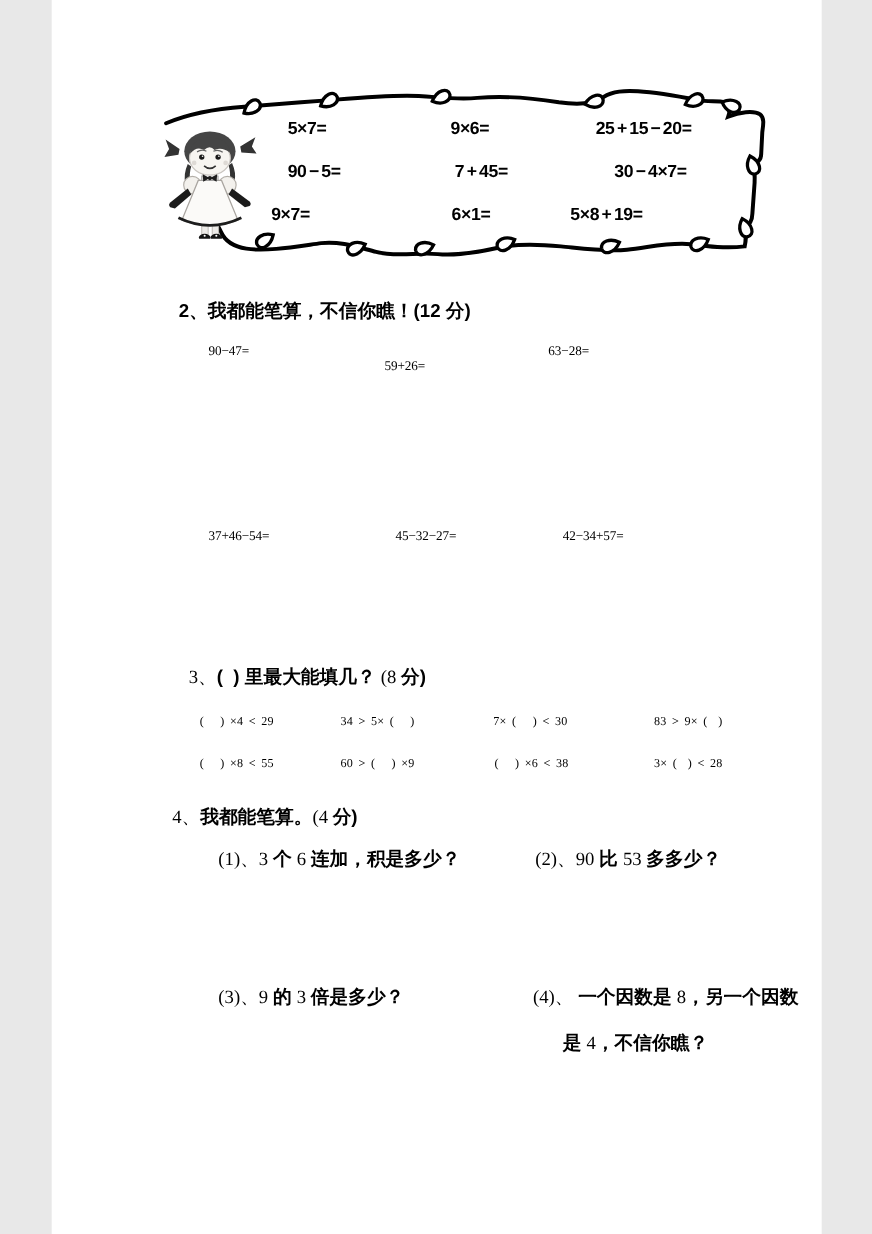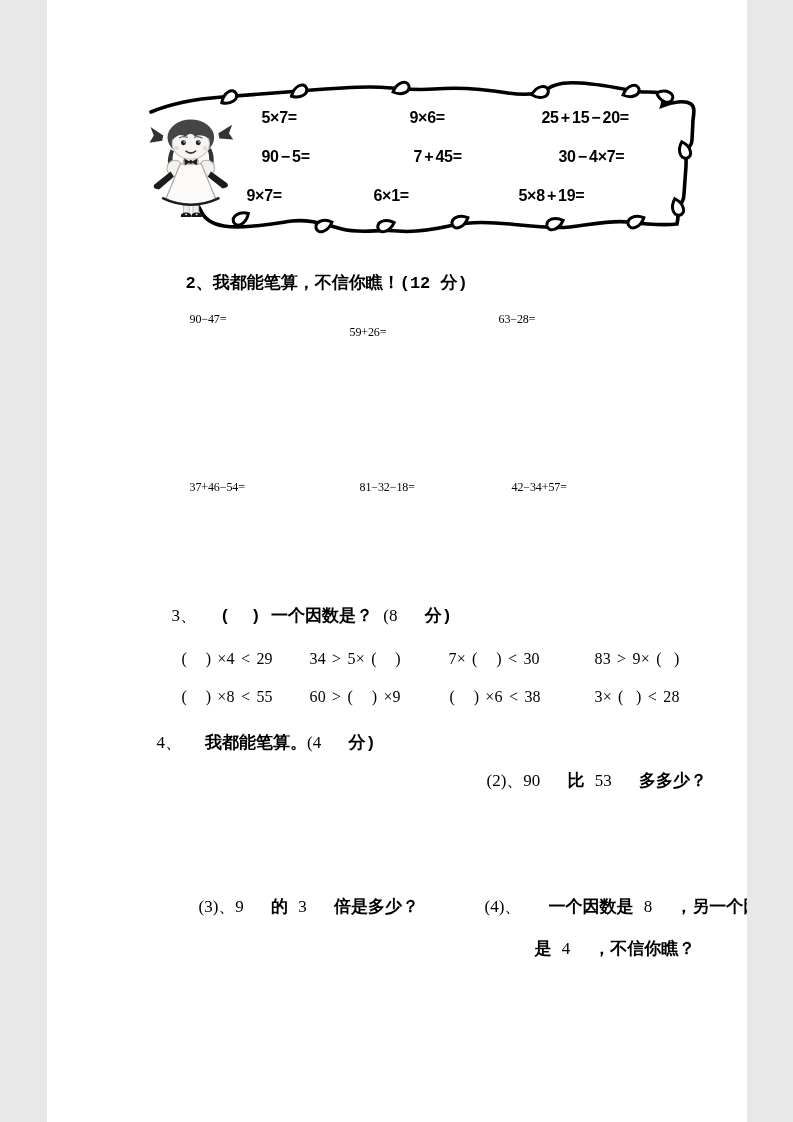--- a/index.html
+++ b/index.html
@@ -8,24 +8,24 @@
     background:#ffffff;overflow:hidden;color:#000;
     font-family:"Liberation Sans",sans-serif;
   }
   .t{position:absolute;white-space:pre;line-height:1.15;}
   
   .bp{font-family:"Liberation Sans",sans-serif;font-weight:bold;font-size:16px;
       letter-spacing:-0.3px;word-spacing:-2px;}
   
   .math{font-family:"Liberation Serif",serif;font-size:12px;letter-spacing:-0.1px;}
   
-  .mathw{font-family:"Liberation Serif",serif;font-size:16px;word-spacing:2px;letter-spacing:0.2px;}
+  .mathw{font-family:"Liberation Serif",serif;font-size:11px;word-spacing:2px;letter-spacing:0.2px;}
   .hd{font-size:17px;}
   .it{font-size:17px;}
-  .seg-cjk{font-family:Liberation Mono, monospace;font-weight:bold;margin-left:23px;}
+  .seg-cjk{font-family:Liberation Sans, sans-serif;font-weight:bold;}
   .seg-num{font-family:"Liberation Serif",serif;font-weight:normal;}
   svg.abs{position:absolute;}
 </style>
 </head>
 <body>
 
 <div class="page">
 
   <svg class="abs" style="left:95px;top:68px" width="585" height="190" viewBox="0 0 585 190">
     <defs>
@@ -114,40 +114,41 @@
     <circle cx="52.5" cy="97.5" r="0.9" fill="#fff"></circle>
   </svg>
 
   <span class="t bp" style="left:215px;top:109px">5×7=</span>
   <span class="t bp" style="left:363px;top:109px">9×6=</span>
   <span class="t bp" style="left:495px;top:109px">25 + 15 − 20=</span>
   <span class="t bp" style="left:215px;top:148px">90 − 5=</span>
   <span class="t bp" style="left:367px;top:148px">7 + 45=</span>
   <span class="t bp" style="left:512px;top:148px">30 − 4×7=</span>
   <span class="t bp" style="left:200px;top:187px">9×7=</span>
-  <span class="t bp" style="left:327px;top:187px">6×1=</span>
+  <span class="t bp" style="left:364px;top:187px">6×1=</span>
   <span class="t bp" style="left:472px;top:187px">5×8 + 19=</span>
 
   <div class="t hd" style="left:116px;top:273px"><span class="seg-cjk">2、我都能笔算，不信你瞧！(12 分)</span></div>
   <span class="t math" style="left:143px;top:313px">90−47=</span>
   <span class="t math" style="left:303px;top:326px">59+26=</span>
   <span class="t math" style="left:452px;top:313px">63−28=</span>
   <span class="t math" style="left:143px;top:481px">37+46−54=</span>
-  <span class="t math" style="left:313px;top:481px">81−32−18=</span>
+  <span class="t math" style="left:313px;top:481px">45−32−27=</span>
   <span class="t math" style="left:465px;top:481px">42−34+57=</span>
 
-  <div class="t hd" style="left:125px;top:606px"><span class="seg-num">3、</span><span class="seg-cjk">(  ) 一个因数是？ </span><span class="seg-num">(8 </span><span class="seg-cjk">分)</span></div>
+  <div class="t hd" style="left:125px;top:606px"><span class="seg-num">3、</span><span class="seg-cjk">(  ) 里最大能填几？ </span><span class="seg-num">(8 </span><span class="seg-cjk">分)</span></div>
   <span class="t mathw" style="left:135px;top:650px">(   ) ×4 &lt; 29</span>
   <span class="t mathw" style="left:263px;top:650px">34 &gt; 5× (   )</span>
   <span class="t mathw" style="left:402px;top:650px">7× (   ) &lt; 30</span>
   <span class="t mathw" style="left:548px;top:650px">83 &gt; 9× (  )</span>
   <span class="t mathw" style="left:135px;top:688px">(   ) ×8 &lt; 55</span>
   <span class="t mathw" style="left:263px;top:688px">60 &gt; (   ) ×9</span>
   <span class="t mathw" style="left:403px;top:688px">(   ) ×6 &lt; 38</span>
   <span class="t mathw" style="left:548px;top:688px">3× (  ) &lt; 28</span>
 
   <div class="t hd" style="left:110px;top:733px"><span class="seg-num">4、</span><span class="seg-cjk">我都能笔算。</span><span class="seg-num">(4 </span><span class="seg-cjk">分)</span></div>
+  <div class="t it" style="left:152px;top:771px"><span class="seg-num">(1)、3 </span><span class="seg-cjk">个 </span><span class="seg-num">6 </span><span class="seg-cjk">连加，积是多少？</span></div>
   <div class="t it" style="left:440px;top:771px"><span class="seg-num">(2)、90 </span><span class="seg-cjk">比 </span><span class="seg-num">53 </span><span class="seg-cjk">多多少？</span></div>
   <div class="t it" style="left:152px;top:897px"><span class="seg-num">(3)、9 </span><span class="seg-cjk">的 </span><span class="seg-num">3 </span><span class="seg-cjk">倍是多少？</span></div>
   <div class="t it" style="left:438px;top:897px"><span class="seg-num">(4)、 </span><span class="seg-cjk">一个因数是 </span><span class="seg-num">8</span><span class="seg-cjk">，另一个因数</span></div>
   <div class="t it" style="left:465px;top:939px"><span class="seg-cjk">是 </span><span class="seg-num">4</span><span class="seg-cjk">，不信你瞧？</span></div>
 
 </div>
 
 </body></html>

